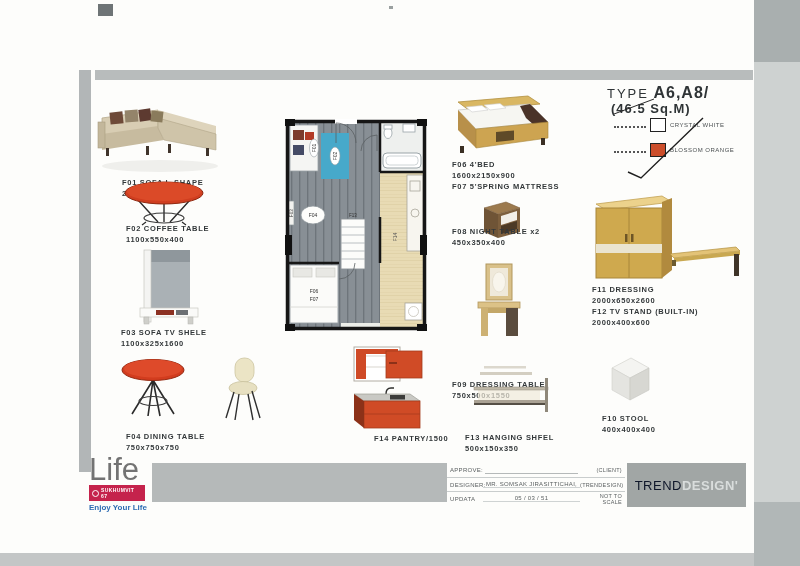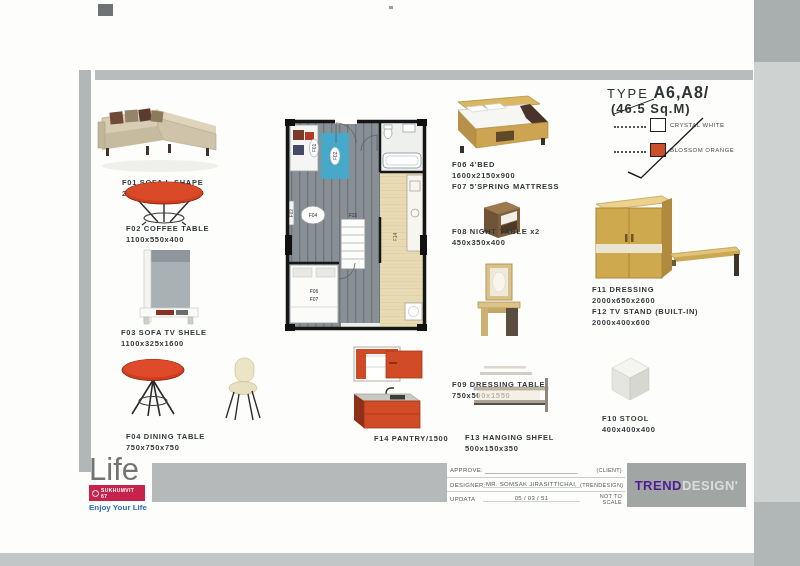--- a/index.html
+++ b/index.html
@@ -62,21 +62,21 @@
               color:#5a5f60;box-sizing:border-box;}
   .tb-row{display:flex;align-items:center;height:14px;font-size:6px;letter-spacing:0.3px;
           padding:0 3px;border-top:1px solid #c9cdcd;box-sizing:border-box;}
   .tb-row:first-child{border-top:none;}
   .tb-label{width:33px;flex:none;}
   .tb-line{flex:1;border-bottom:1px solid #b5b9b9;height:7px;margin:0 2px;}
   .tb-value{flex:1;border-bottom:1px solid #cfd3d3;text-align:center;white-space:nowrap;overflow:hidden;}
   .tb-note{width:42px;flex:none;text-align:right;font-size:5.5px;}
   .studio{position:absolute;left:627px;top:463px;width:119px;height:44px;background:#a1a6a5;
           display:flex;align-items:center;justify-content:center;font-size:13px;letter-spacing:0.5px;}
-  .studio-trend{color:#4c1d95;font-weight:700;text-align:right;}
+  .studio-trend{color:#0f172a;font-weight:400;text-align:right;}
   .studio-design{color:#d9dddc;font-weight:700;}
 </style>
 </head>
 <body>
 
 <div class="canvas">
 
   <div class="scan-right"></div>
   <div class="scan-right-top"></div>
   <div class="scan-right-btm"></div>

